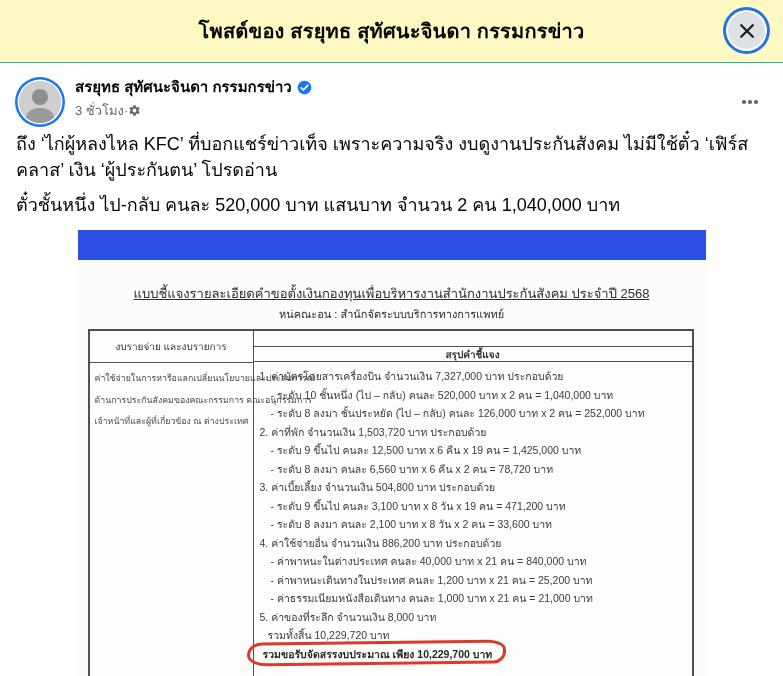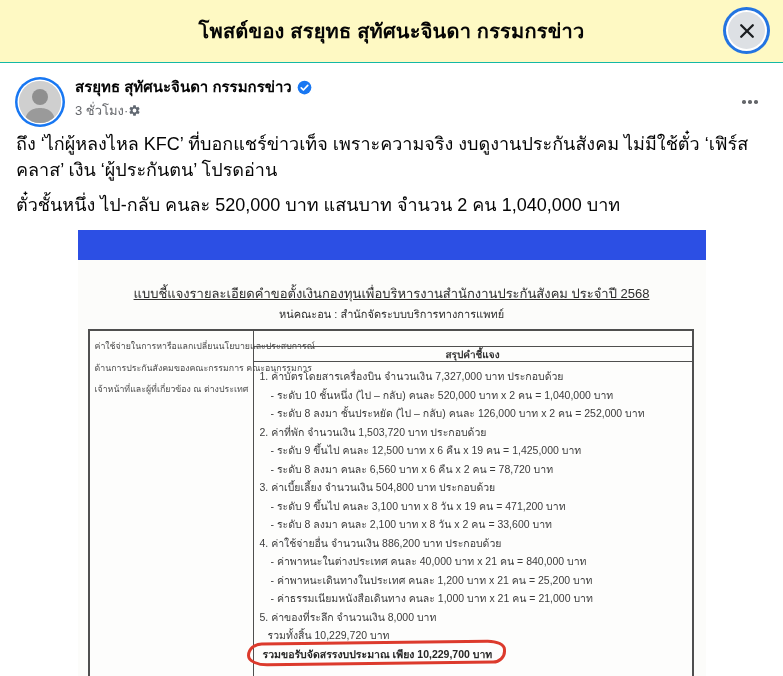--- a/index.html
+++ b/index.html
@@ -136,20 +136,21 @@
   <div class="para">ตั๋วชั้นหนึ่ง ไป-กลับ คนละ 520,000 บาท แสนบาท จำนวน 2 คน 1,040,000 บาท</div>
 </div>
 
 <div class="post-image">
   <div class="banner"></div>
   <div class="doc">
     <div class="doc-title">แบบชี้แจงรายละเอียดคำขอตั้งเงินกองทุนเพื่อบริหารงานสำนักงานประกันสังคม ประจำปี 2568</div>
     <div class="doc-unit">หน่คณะอน : สำนักจัดระบบบริการทางการแพทย์</div>
     <div class="doc-table">
       <div class="t-left">
+        <div class="t-left-header">งบรายจ่าย และงบรายการ</div>
         <div class="t-left-body">
 
         <div>ค่าใช้จ่ายในการหารือแลกเปลี่ยนนโยบายและประสบการณ์</div>
             <div>ด้านการประกันสังคมของคณะกรรมการ คณะอนุกรรมการ</div>
             <div>เจ้าหน้าที่และผู้ที่เกี่ยวข้อง ณ ต่างประเทศ</div>
           </div>
       </div>
       <div class="t-right">
         <div class="t-right-strip"></div>
         <div class="t-right-header">สรุปคำชี้แจง</div>

